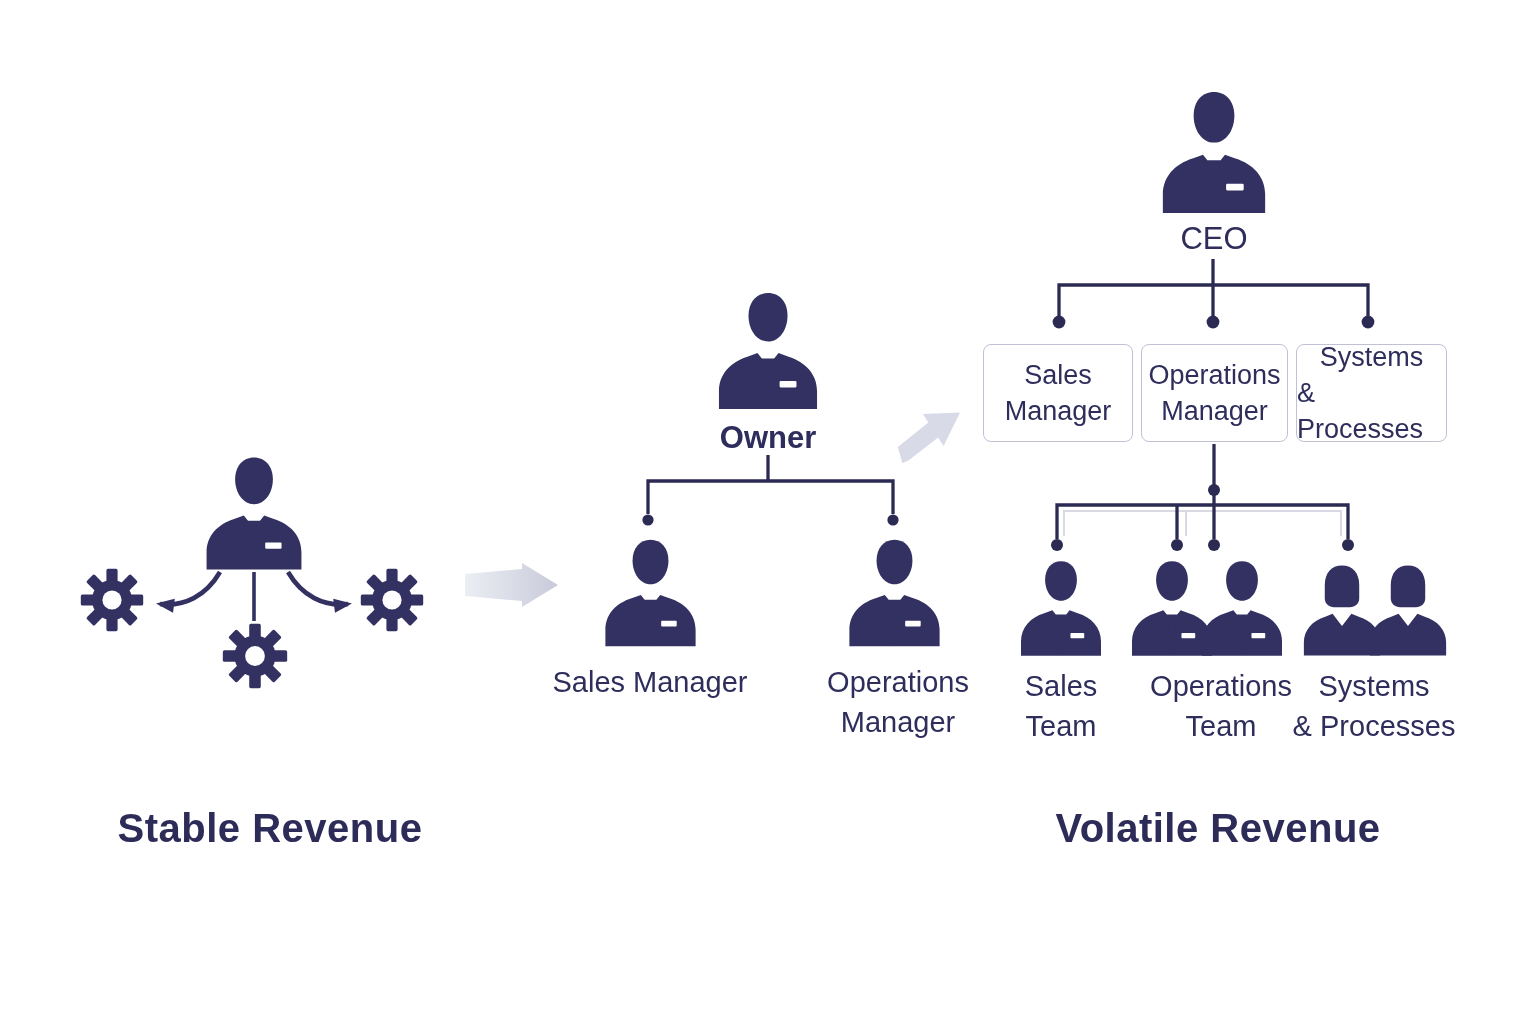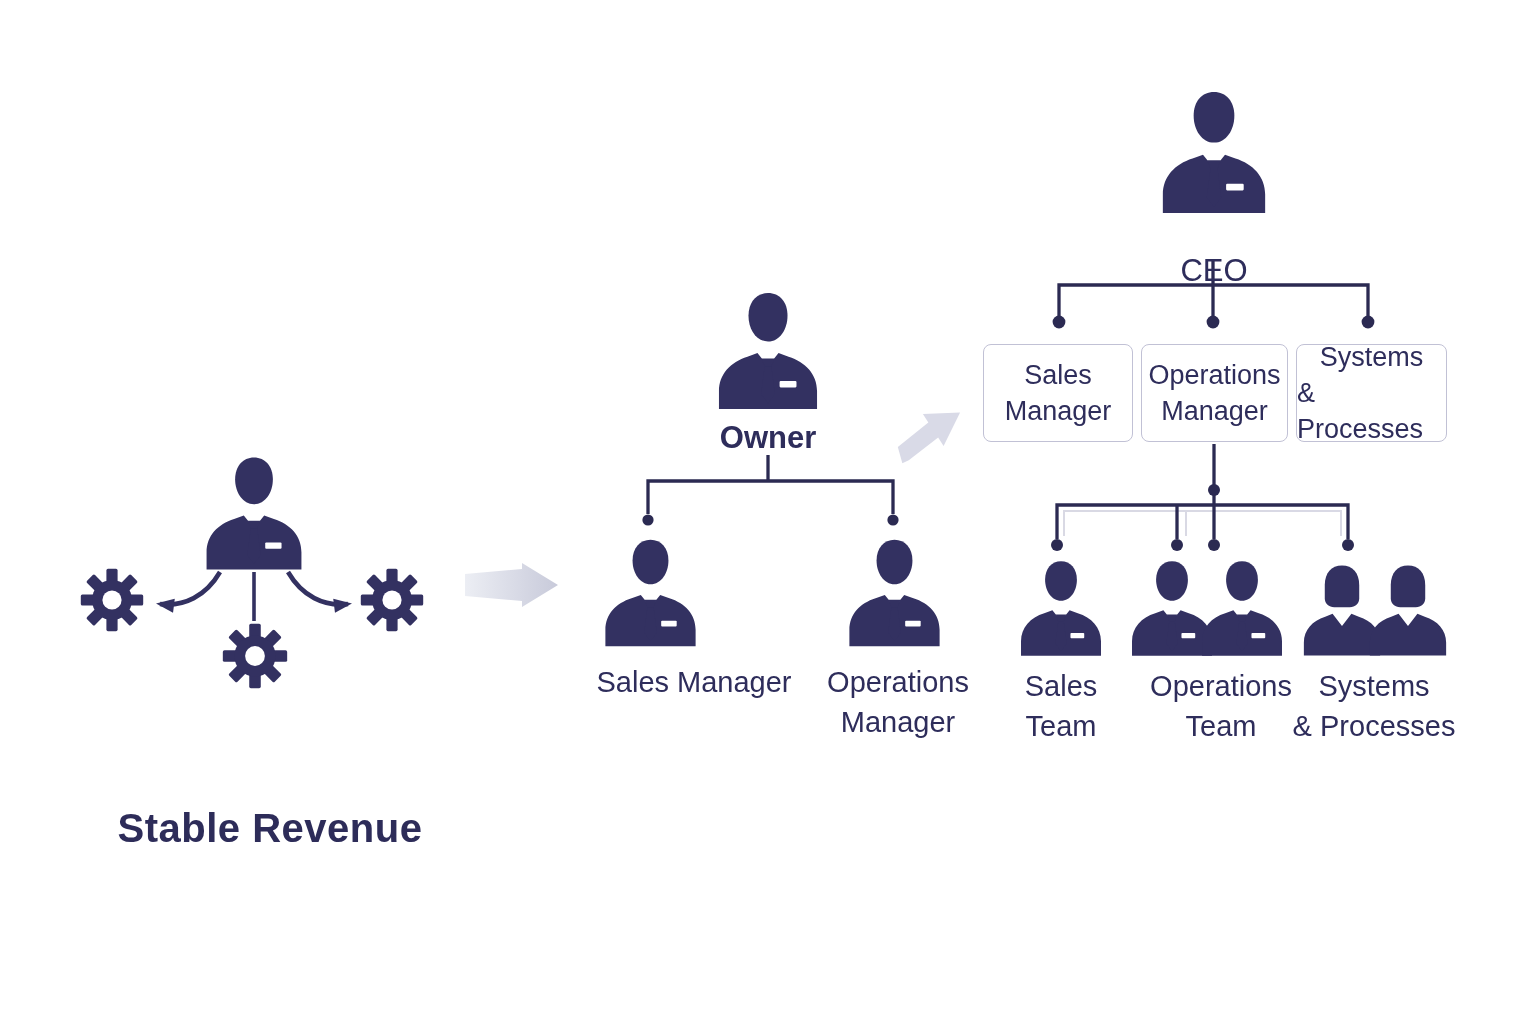--- a/index.html
+++ b/index.html
@@ -117,27 +117,27 @@
       <use href="#man" x="1018" y="560" width="86" height="97"></use>
       <use href="#man" x="1129" y="560" width="86" height="97"></use>
       <use href="#man" x="1199" y="560" width="86" height="97"></use>
       <use href="#member" x="1301" y="564" width="82" height="93"></use>
       <use href="#member" x="1367" y="564" width="82" height="93"></use>
     </g>
   </svg>
 
   <div class="lbl lbl-root" style="left:768px;top:420px;font-weight:bold;">Owner</div>
 
-  <div class="lbl lbl-node" style="left:650px;top:662px;margin-left:44px;">Sales Manager</div>
+  <div class="lbl lbl-node" style="left:650px;top:662px;">Sales Manager</div>
   <div class="lbl lbl-node" style="left:898px;top:662px;">
     <div>Operations</div>
     <div>Manager</div>
   </div>
 
-  <div class="lbl lbl-root" style="left:1214px;top:221px;margin-top:32px;">CEO</div>
+  <div class="lbl lbl-root" style="left:1214px;top:221px;">CEO</div>
 
   <div class="org-box" style="left:983px;top:344px;width:150px;height:98px;">
     <div>Sales</div>
     <div>Manager</div>
   </div>
   <div class="org-box" style="left:1141px;top:344px;width:147px;height:98px;">
     <div>Operations</div>
     <div>Manager</div>
   </div>
   <div class="org-box" style="left:1296px;top:344px;width:151px;height:98px;">
@@ -152,14 +152,15 @@
   <div class="lbl lbl-node" style="left:1221px;top:666px;">
     <div>Operations</div>
     <div>Team</div>
   </div>
   <div class="lbl lbl-node" style="left:1374px;top:666px;">
     <div>Systems</div>
     <div>&amp; Processes</div>
   </div>
 
   <div class="lbl caption" style="left:270px;top:806px;">Stable Revenue</div>
+  <div class="lbl caption" style="left:1218px;top:806px;">Volatile Revenue</div>
 
 </div>
 
 </body></html>

